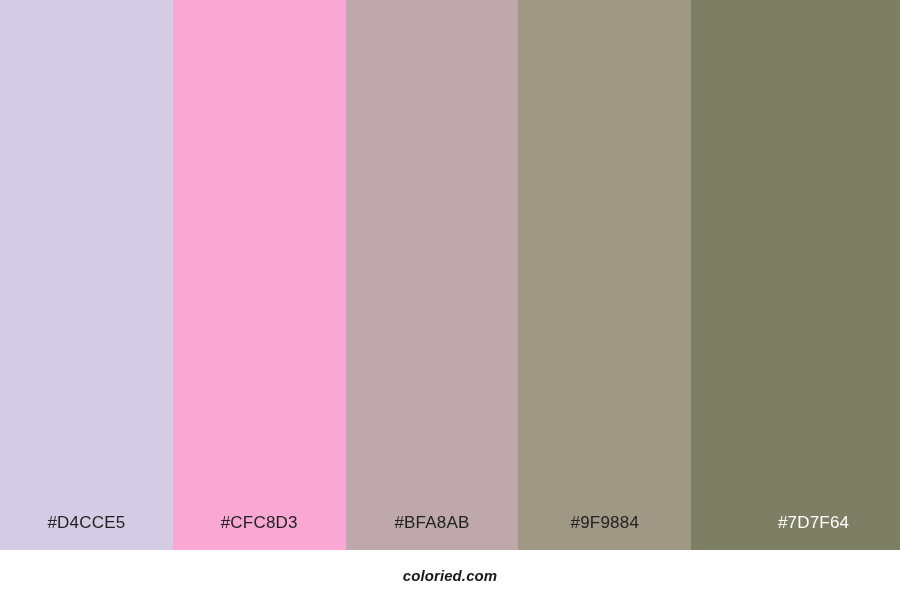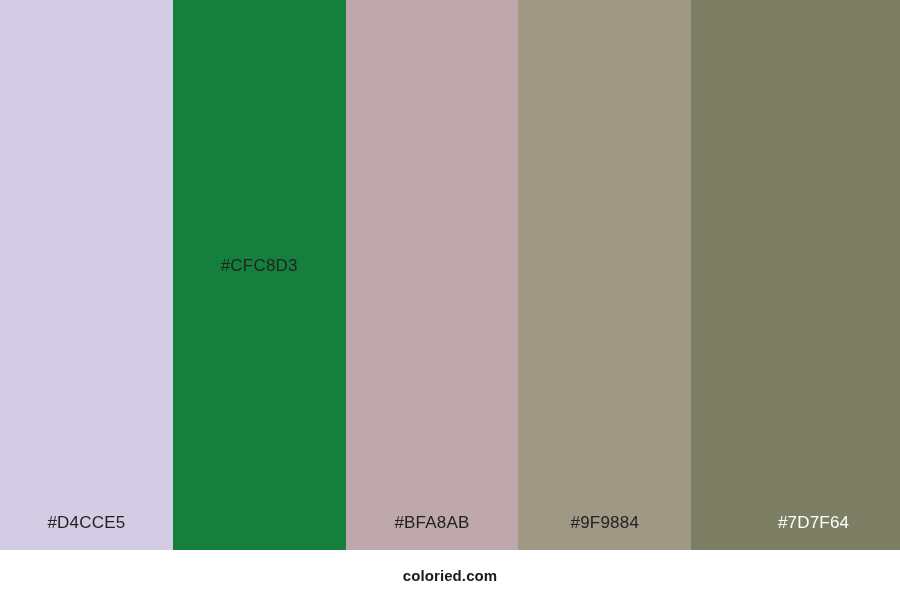--- a/index.html
+++ b/index.html
@@ -45,20 +45,21 @@
     padding-bottom: 19px;
     user-select: none;
   }
   #footer-bar {
     width: 900px;
     height: 50px;
     background: #ffffff;
     display: flex;
     align-items: center;
     justify-content: center;
+    font-style: italic;
   }
   #site-credit {
     font-family: "Liberation Sans", sans-serif;
     font-size: 15px;
     font-weight: bold;
     color: #1a1a1a;
     letter-spacing: 0.1px;
     line-height: 1;
   }
 </style>
@@ -66,21 +67,21 @@
 <body>
 
 <div id="palette-page">
 
   <div id="swatch-strip">
 
     <div class="swatch" style="background-color: rgb(212, 204, 229);">
       <span class="swatch-label" style="color: rgb(34, 34, 34);">#D4CCE5</span>
     </div>
 
-    <div class="swatch" style="background-color: #15803d; align-items: center;">
+    <div class="swatch" style="background-color: #f9a8d4;">
       <span class="swatch-label" style="color: rgb(34, 34, 34);">#CFC8D3</span>
     </div>
 
     <div class="swatch" style="background-color: rgb(191, 168, 171); justify-content: flex-end;">
       <span class="swatch-label" style="color: rgb(34, 34, 34);">#BFA8AB</span>
     </div>
 
     <div class="swatch" style="background-color: rgb(159, 152, 132);">
       <span class="swatch-label" style="color: rgb(34, 34, 34);">#9F9884</span>
     </div>

